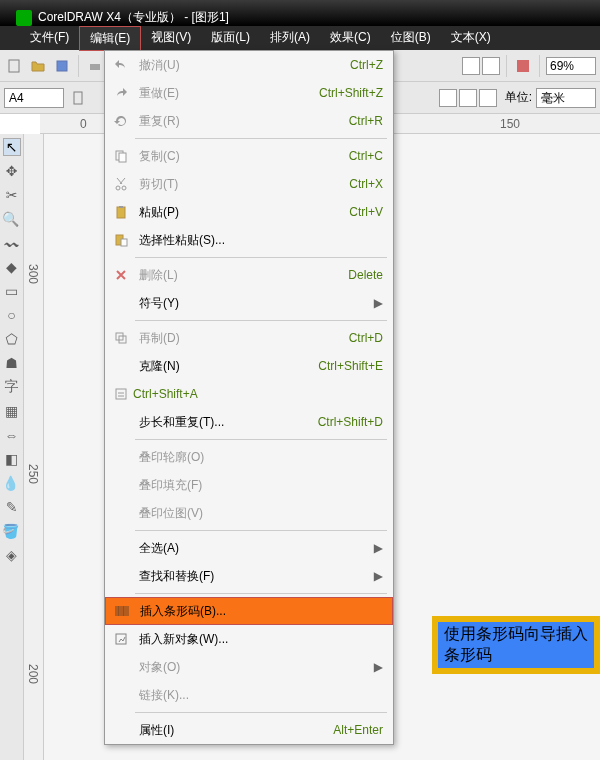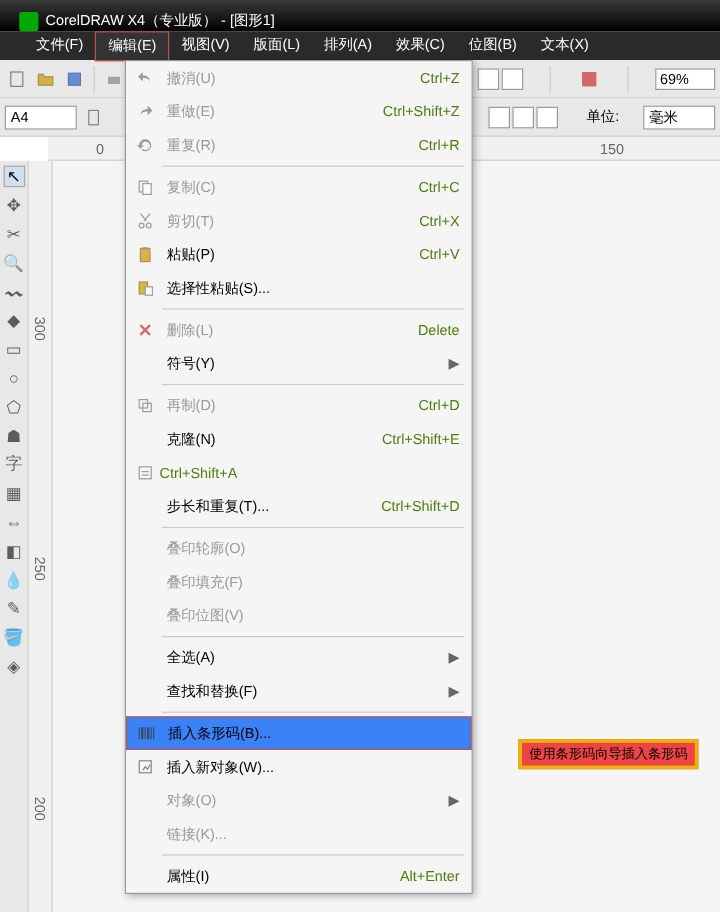--- a/index.html
+++ b/index.html
@@ -7,44 +7,44 @@
 .titlebar{height:26px;background:linear-gradient(#3a3a3a,#000);color:#fff;display:flex;align-items:flex-end;padding:0 16px}
 .titlebar .logo{width:16px;height:16px;background:#0a0;margin-right:6px;border-radius:2px}
 .titlebar .title{font-size:12px}
 .menubar{height:24px;background:#2a2a2a;color:#fff;display:flex;align-items:flex-start;padding:0 2px}
 .menubar .menu-item{padding:3px 10px;cursor:pointer}
 .menubar .menu-item.active{border:1px solid #c05050;background:#333}
 .menubar .spacer{width:18px}
 .toolbar{height:32px;background:#e8e8e8;border-bottom:1px solid #ccc;display:flex;align-items:center;padding:0 4px;gap:4px}
 .tool-icon{width:20px;height:20px;display:flex;align-items:center;justify-content:center;opacity:0.7}
 .tool-sep{width:1px;height:22px;background:#ccc;margin:0 2px}
-.right-tools{margin-left:auto;display:flex;align-items:center;gap:20px}
+.right-tools{margin-left:auto;display:flex;align-items:center;gap:4px}
 .zoom-box{width:50px;height:18px;border:1px solid #999;background:#fff;padding:0 3px;line-height:16px}
 .propbar{height:32px;background:#e8e8e8;border-bottom:1px solid #ccc;display:flex;align-items:center;padding:0 4px;gap:4px}
 .combo{width:60px;height:20px;border:1px solid #999;background:#fff;padding:0 4px;line-height:18px}
 .unit-label{margin-left:4px}
 .ruler-h{height:20px;background:#f0f0f0;border-bottom:1px solid #ccc;position:relative;margin-left:40px;font-size:10px;color:#666}
 .ruler-tick{position:absolute;top:3px}
 .workspace{display:flex;height:626px}
 .left-tools{width:24px;background:#e8e8e8;border-right:1px solid #ccc;display:flex;flex-direction:column;align-items:center;padding-top:4px;gap:6px}
 .lt-icon{width:18px;height:18px;display:flex;align-items:center;justify-content:center;opacity:0.6;font-size:14px}
 .lt-icon.pick{border:1px solid #aaa;background:#d0e0f0;opacity:1}
 .ruler-v{width:20px;background:#f0f0f0;border-right:1px solid #ccc;position:relative;font-size:10px;color:#666}
 .rv-tick{position:absolute;left:2px;writing-mode:vertical-rl}
 .canvas{flex:1;background:#f5f5f5}
 .dropdown{position:absolute;left:104px;top:50px;width:290px;background:#f5f5f5;border:1px solid #999;box-shadow:2px 2px 6px rgba(0,0,0,0.3);z-index:10}
 .dd-row{display:flex;align-items:center;height:28px;padding:0 4px}
 .dd-row.disabled{color:#999}
-.dd-row.highlighted{border:1px solid #c05050;background:#3b82f6}
+.dd-row.highlighted{border:1px solid #c05050;background:#f97316}
 .dd-icon{width:24px;display:flex;justify-content:center;opacity:0.7}
 .dd-label{flex:1;padding-left:6px}
 .dd-shortcut{color:#4d7c0f;padding-right:6px}
 .dd-arrow{padding-right:6px;color:#666}
 .dd-sep{height:1px;background:#ccc;margin:3px 6px 3px 30px}
-.tooltip{position:absolute;left:432px;top:616px;background:#ef4444;border:3px solid #eab308;padding:2px 6px;font-size:11px;z-index:11}
+.tooltip{position:absolute;left:432px;top:616px;background:#3b82f6;border:6px solid #eab308;padding:2px 6px;font-size:16px;z-index:11}
 svg{width:16px;height:16px}
 .small-boxes{display:flex;gap:2px}
 .sb{width:18px;height:18px;border:1px solid #999;background:#fff}
 </style>
 </head>
 <body>
 
 <div class="titlebar">
   <div class="logo"></div>
   <div class="title">CorelDRAW X4（专业版） - [图形1]</div>

